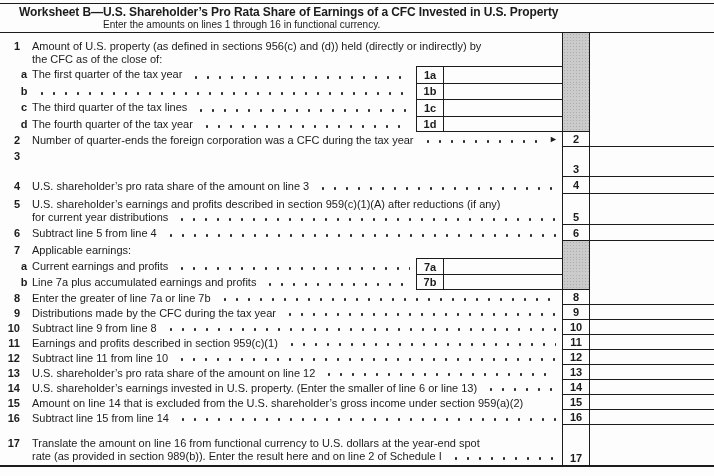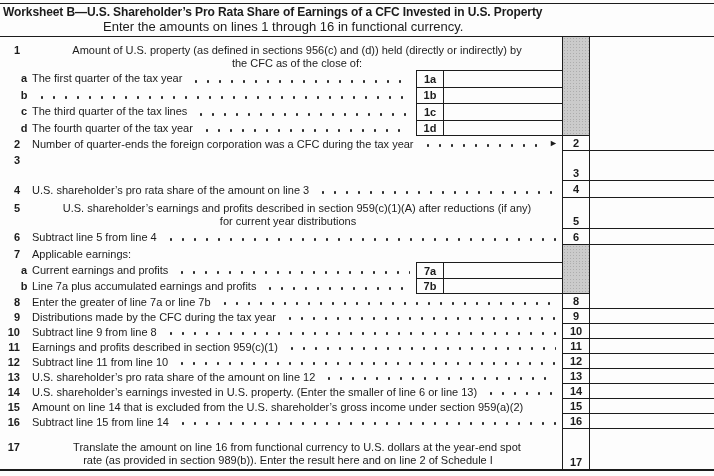--- a/index.html
+++ b/index.html
@@ -5,31 +5,31 @@
   html,body{margin:0;padding:0;background:#e8e8e8;}
   .sheet{
     position:relative;width:714px;height:476px;background:#fdfdfd;
     font-family:"Liberation Sans","DejaVu Sans",sans-serif;
     color:#1c1c1c;font-size:11px;box-sizing:border-box;
     padding-top:3px;overflow:hidden;
   }
   *{box-sizing:border-box;}
   
   .hdr{border-top:1.5px solid #1c1c1c;border-bottom:1.5px solid #1c1c1c;padding:1px 0 2px 0;}
-  .title{font-weight:700;font-size:12px;padding-left:3px;white-space:nowrap;letter-spacing:-0.1px;}
-  .subtitle{font-size:13px;margin-left:103px;white-space:nowrap;}
+  .title{font-weight:700;font-size:12px;padding-left:19px;white-space:nowrap;letter-spacing:-0.1px;}
+  .subtitle{font-size:10px;margin-left:103px;white-space:nowrap;}
   
   .tbl{border-bottom:2px solid #1c1c1c;}
   .row{display:flex;align-items:stretch;width:714px;}
   .left{flex:1 1 auto;display:flex;align-items:center;min-width:0;}
   .left.top{align-items:flex-start;}
   .num{flex:none;width:20px;text-align:right;font-weight:700;}
   .sub{flex:none;width:8px;text-align:center;font-weight:700;}
   .txt{flex:none;padding-left:4px;white-space:nowrap;}
-  .col{flex:1 1 auto;display:flex;flex-direction:column;min-width:0;align-items:center;}
+  .col{flex:1 1 auto;display:flex;flex-direction:column;min-width:0;}
   .tl{display:flex;height:13px;line-height:13px;align-items:center;}
   .leader{
     flex:1 1 auto;align-self:stretch;margin:0 6px 0 6px;min-width:6px;
     background-image:radial-gradient(circle,#2b2b2b 1.05px,rgba(0,0,0,0) 1.45px);
     background-size:12px 3px;background-repeat:repeat-x;
     background-position:2px calc(100% - 4px);
   }
   .tl .leader{background-position:2px calc(100% - 3px);}
   .arrow{flex:none;align-self:center;font-size:9px;margin-right:4px;line-height:1;}
   

